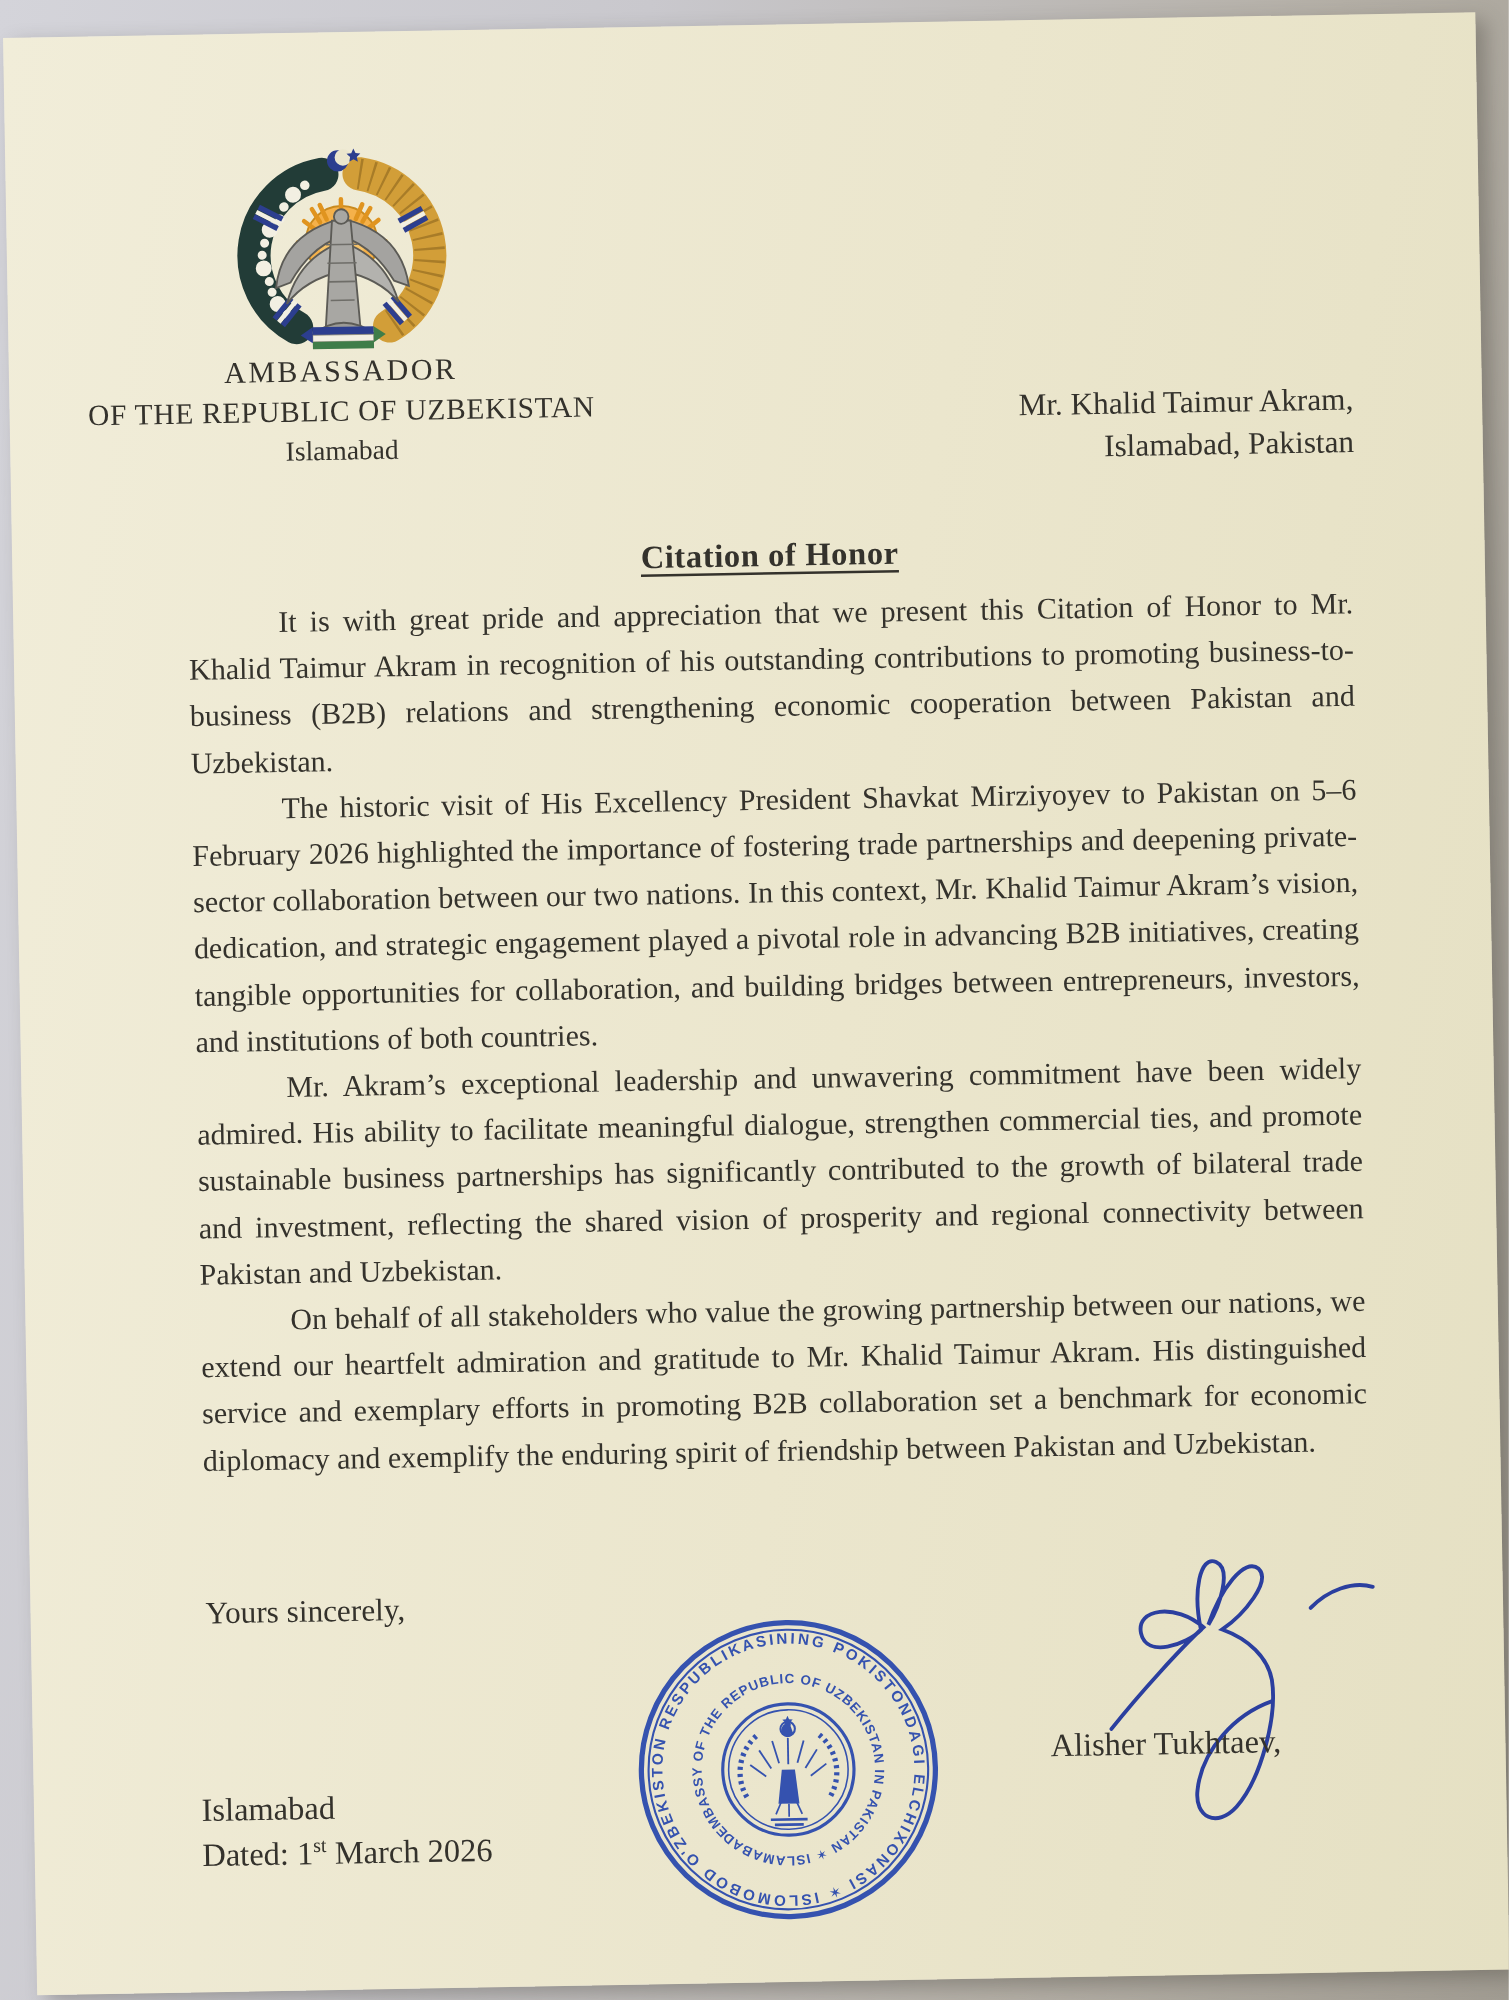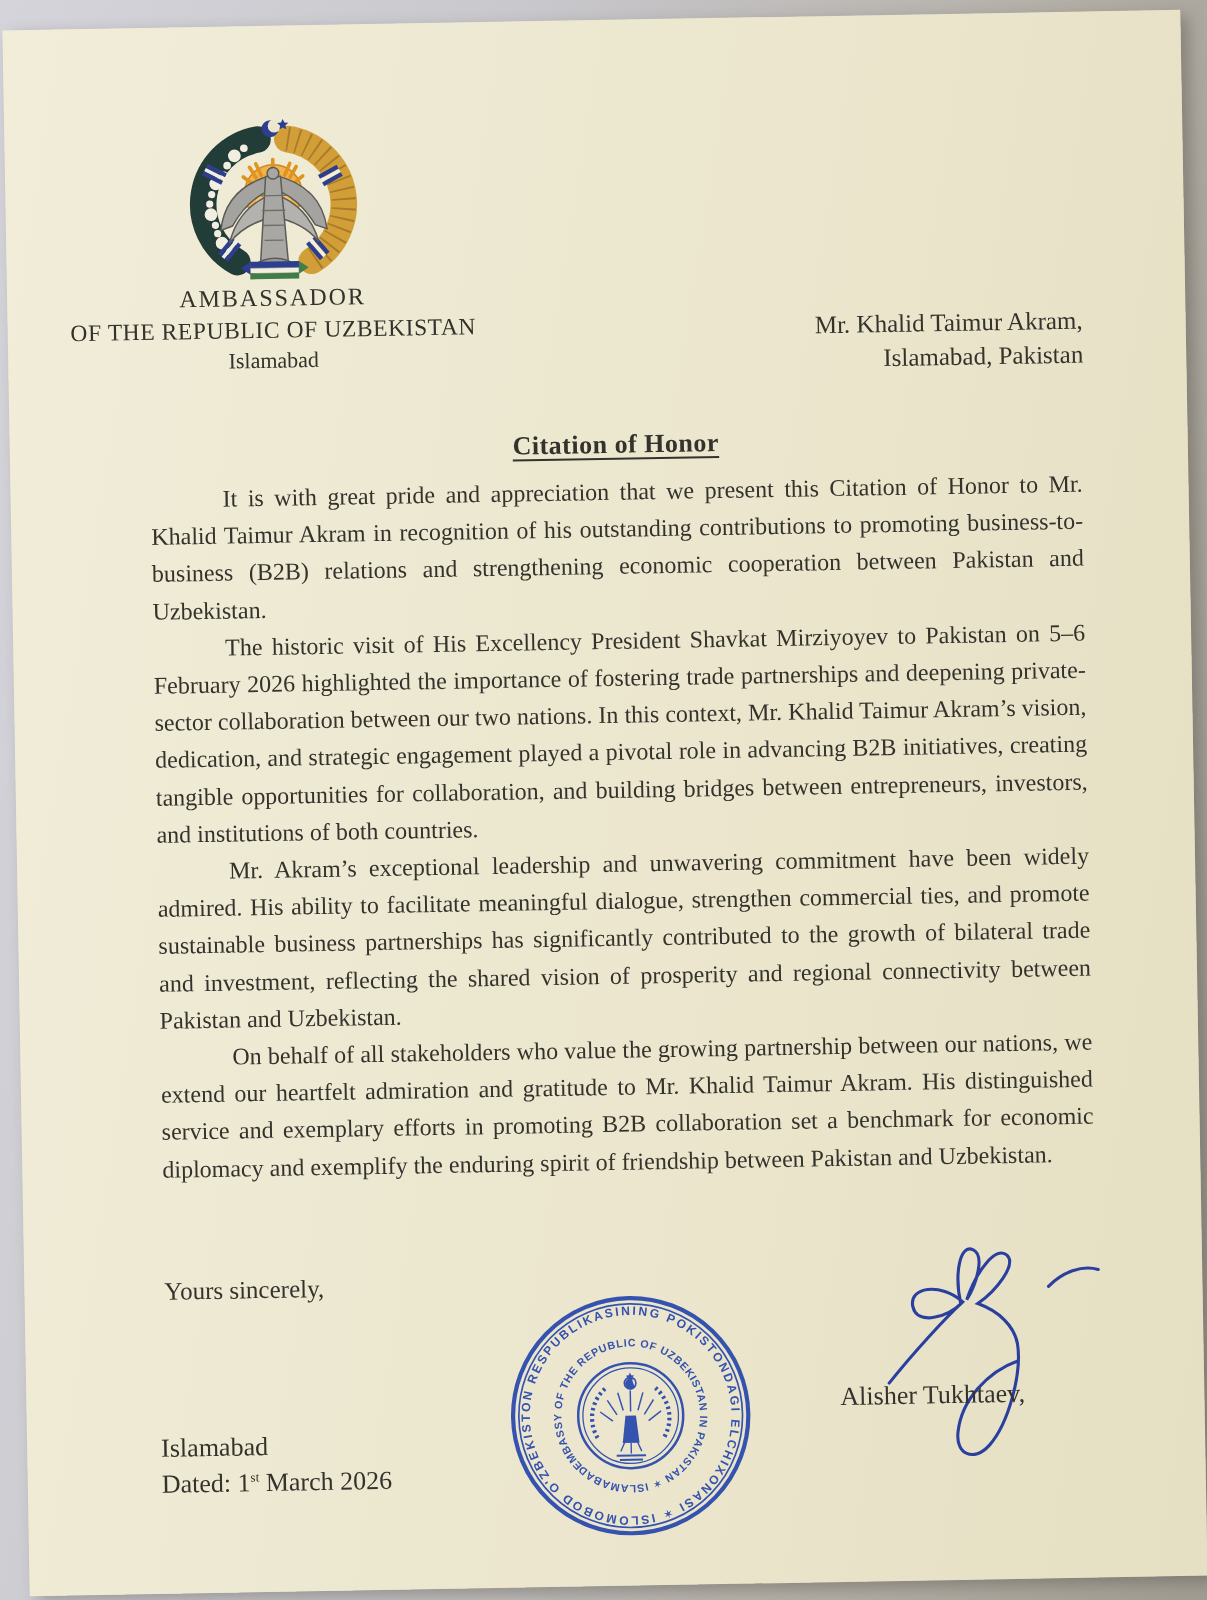--- a/index.html
+++ b/index.html
@@ -35,21 +35,21 @@
   .body-text{left:140px;top:454px;width:932px;font-size:24px;line-height:37.2px;text-align:justify;}
   .body-text p{margin:0;text-indent:72px;}
 
   .valediction{left:140px;top:1250px;font-size:25px;}
 
   .signature-svg{left:850px;top:1228px;width:244px;height:232px;}
   .signatory{left:814px;top:1366px;font-size:26px;}
 
   .place{left:134px;top:1406px;font-size:26px;}
   .dated{left:134px;top:1442px;font-size:26px;}
-  .dated sup{font-size:13px;line-height:0;}
+  .dated sup{font-size:16px;line-height:0;}
 
   .stamp-svg{left:478px;top:1270px;width:252px;height:252px;opacity:.96;}
 
   .stamp-ring-text{font-family:"Liberation Sans","DejaVu Sans",sans-serif;font-weight:bold;fill:#2e4dae;}
   .stxt-outer{font-size:11.6px;letter-spacing:2.1px;}
   .stxt-inner{font-size:10.2px;letter-spacing:.7px;}
 </style>
 </head>
 <body>
 

